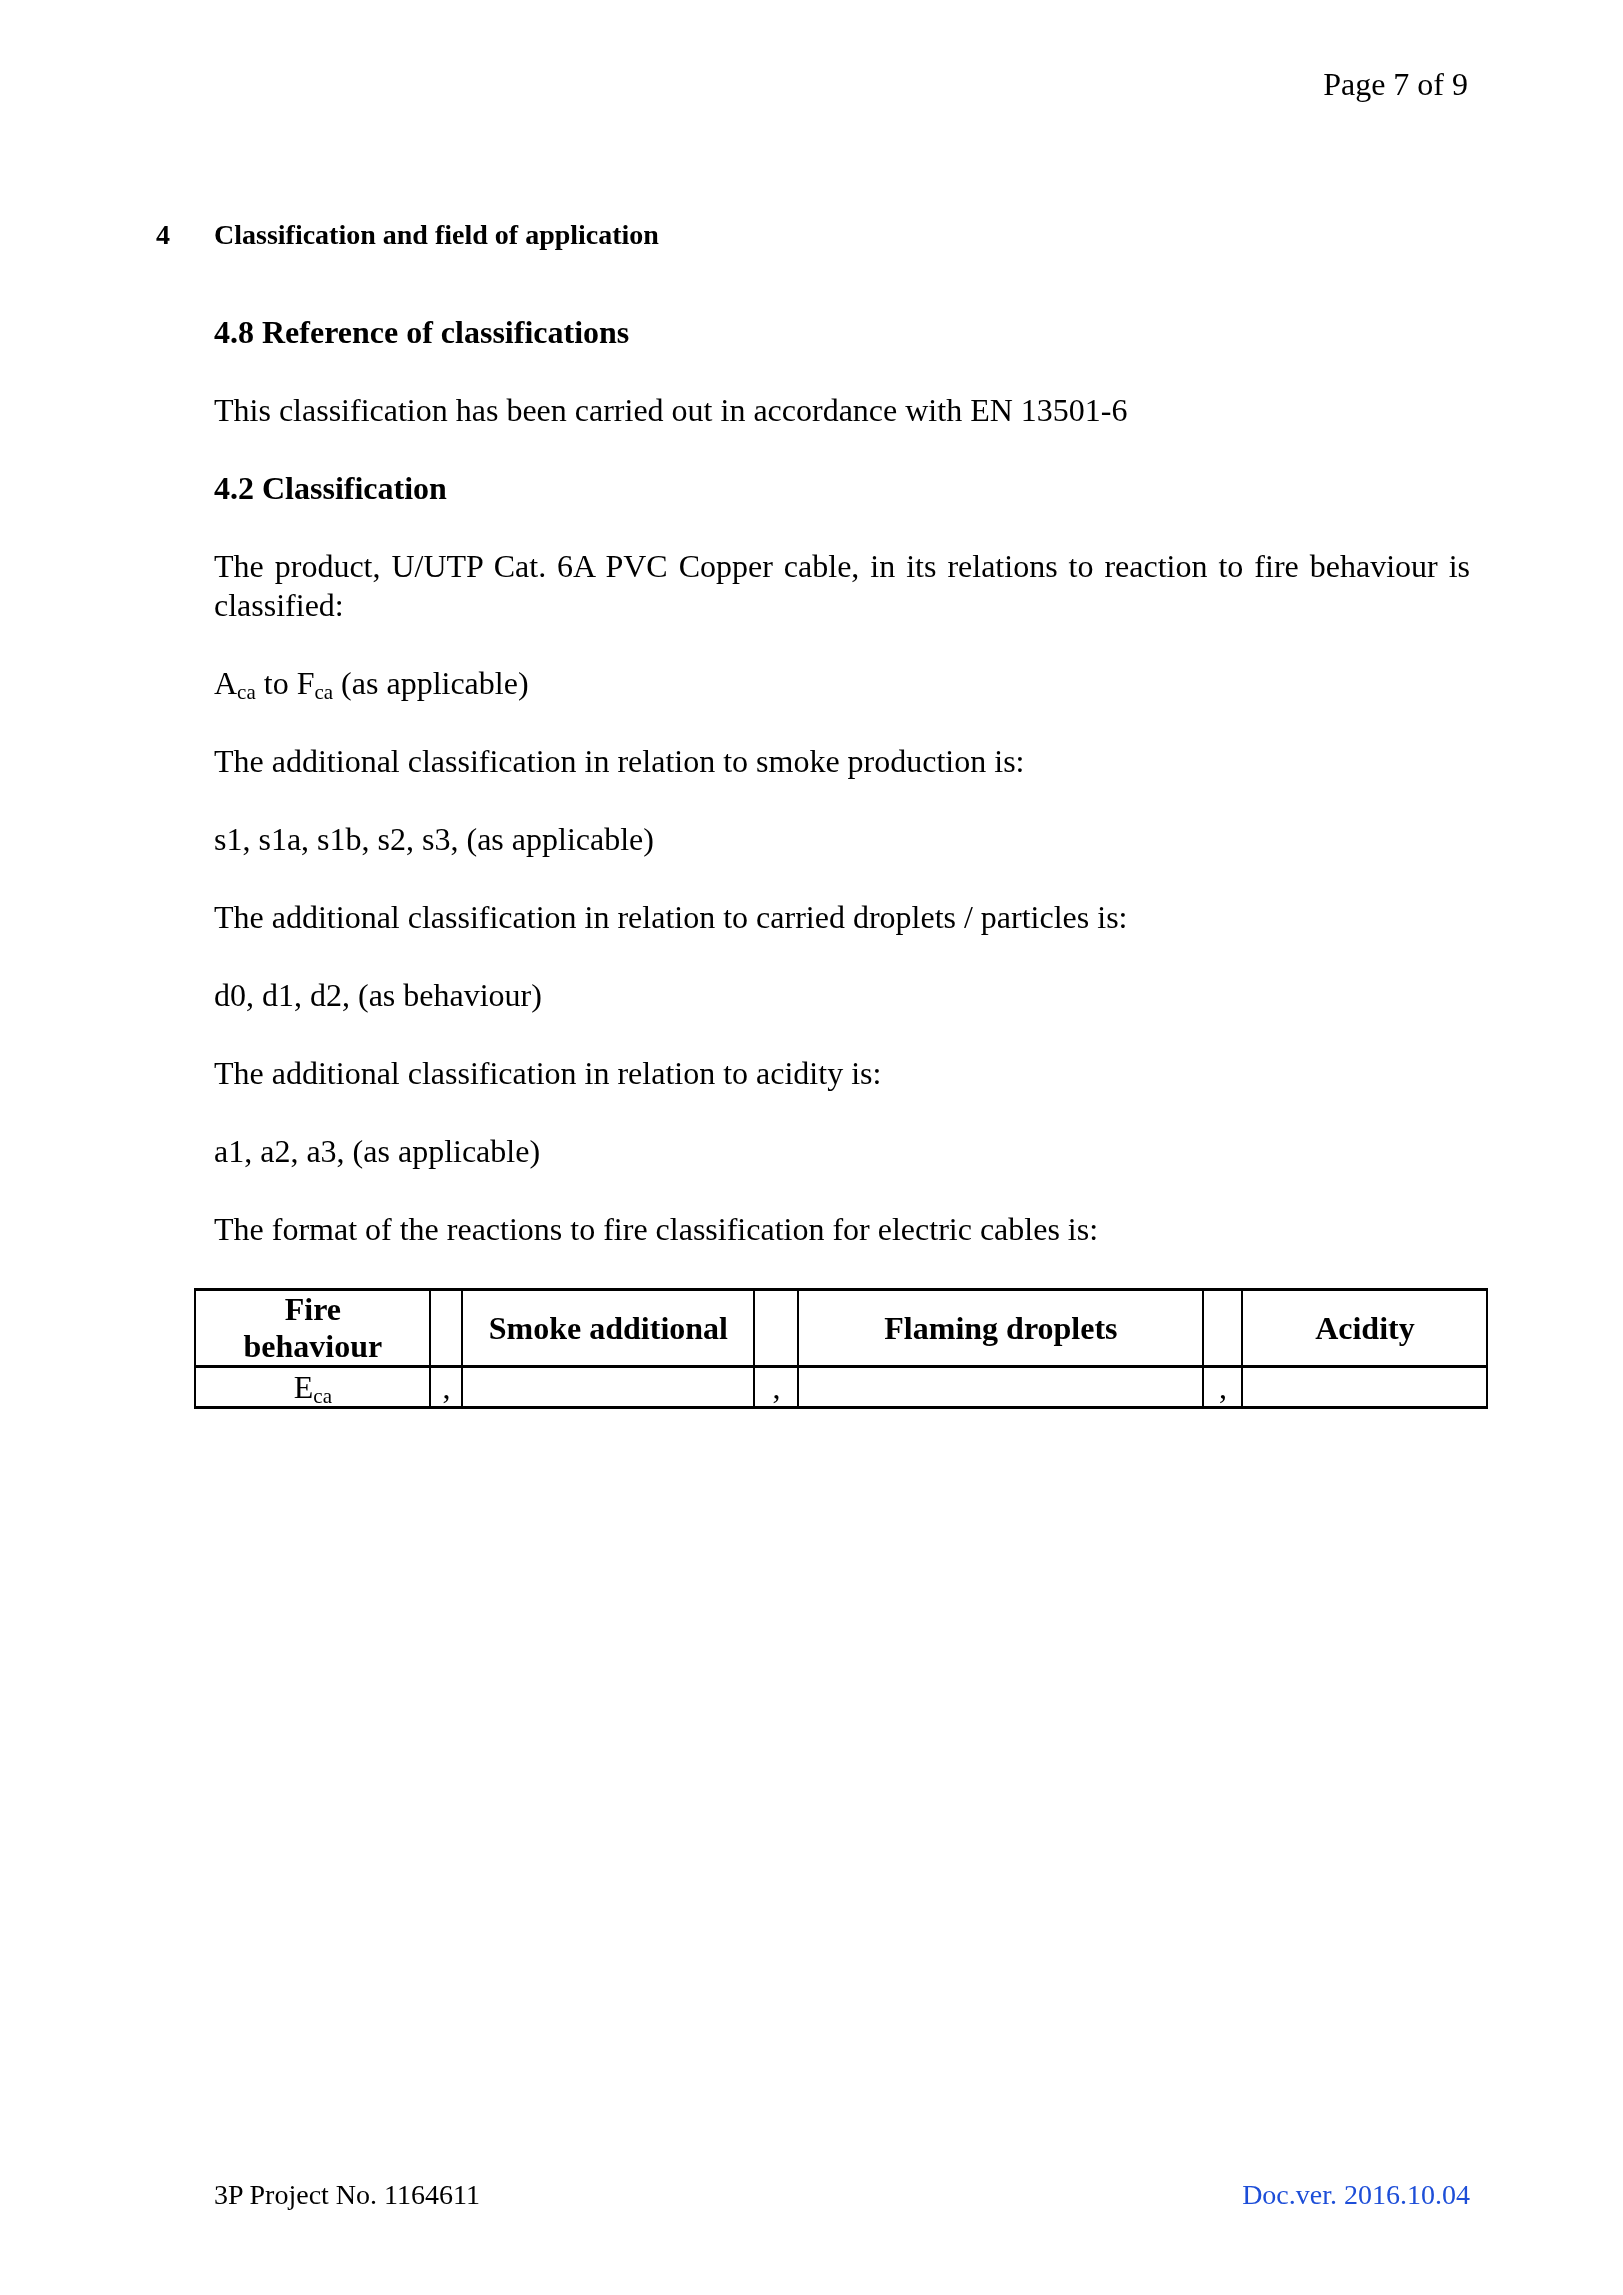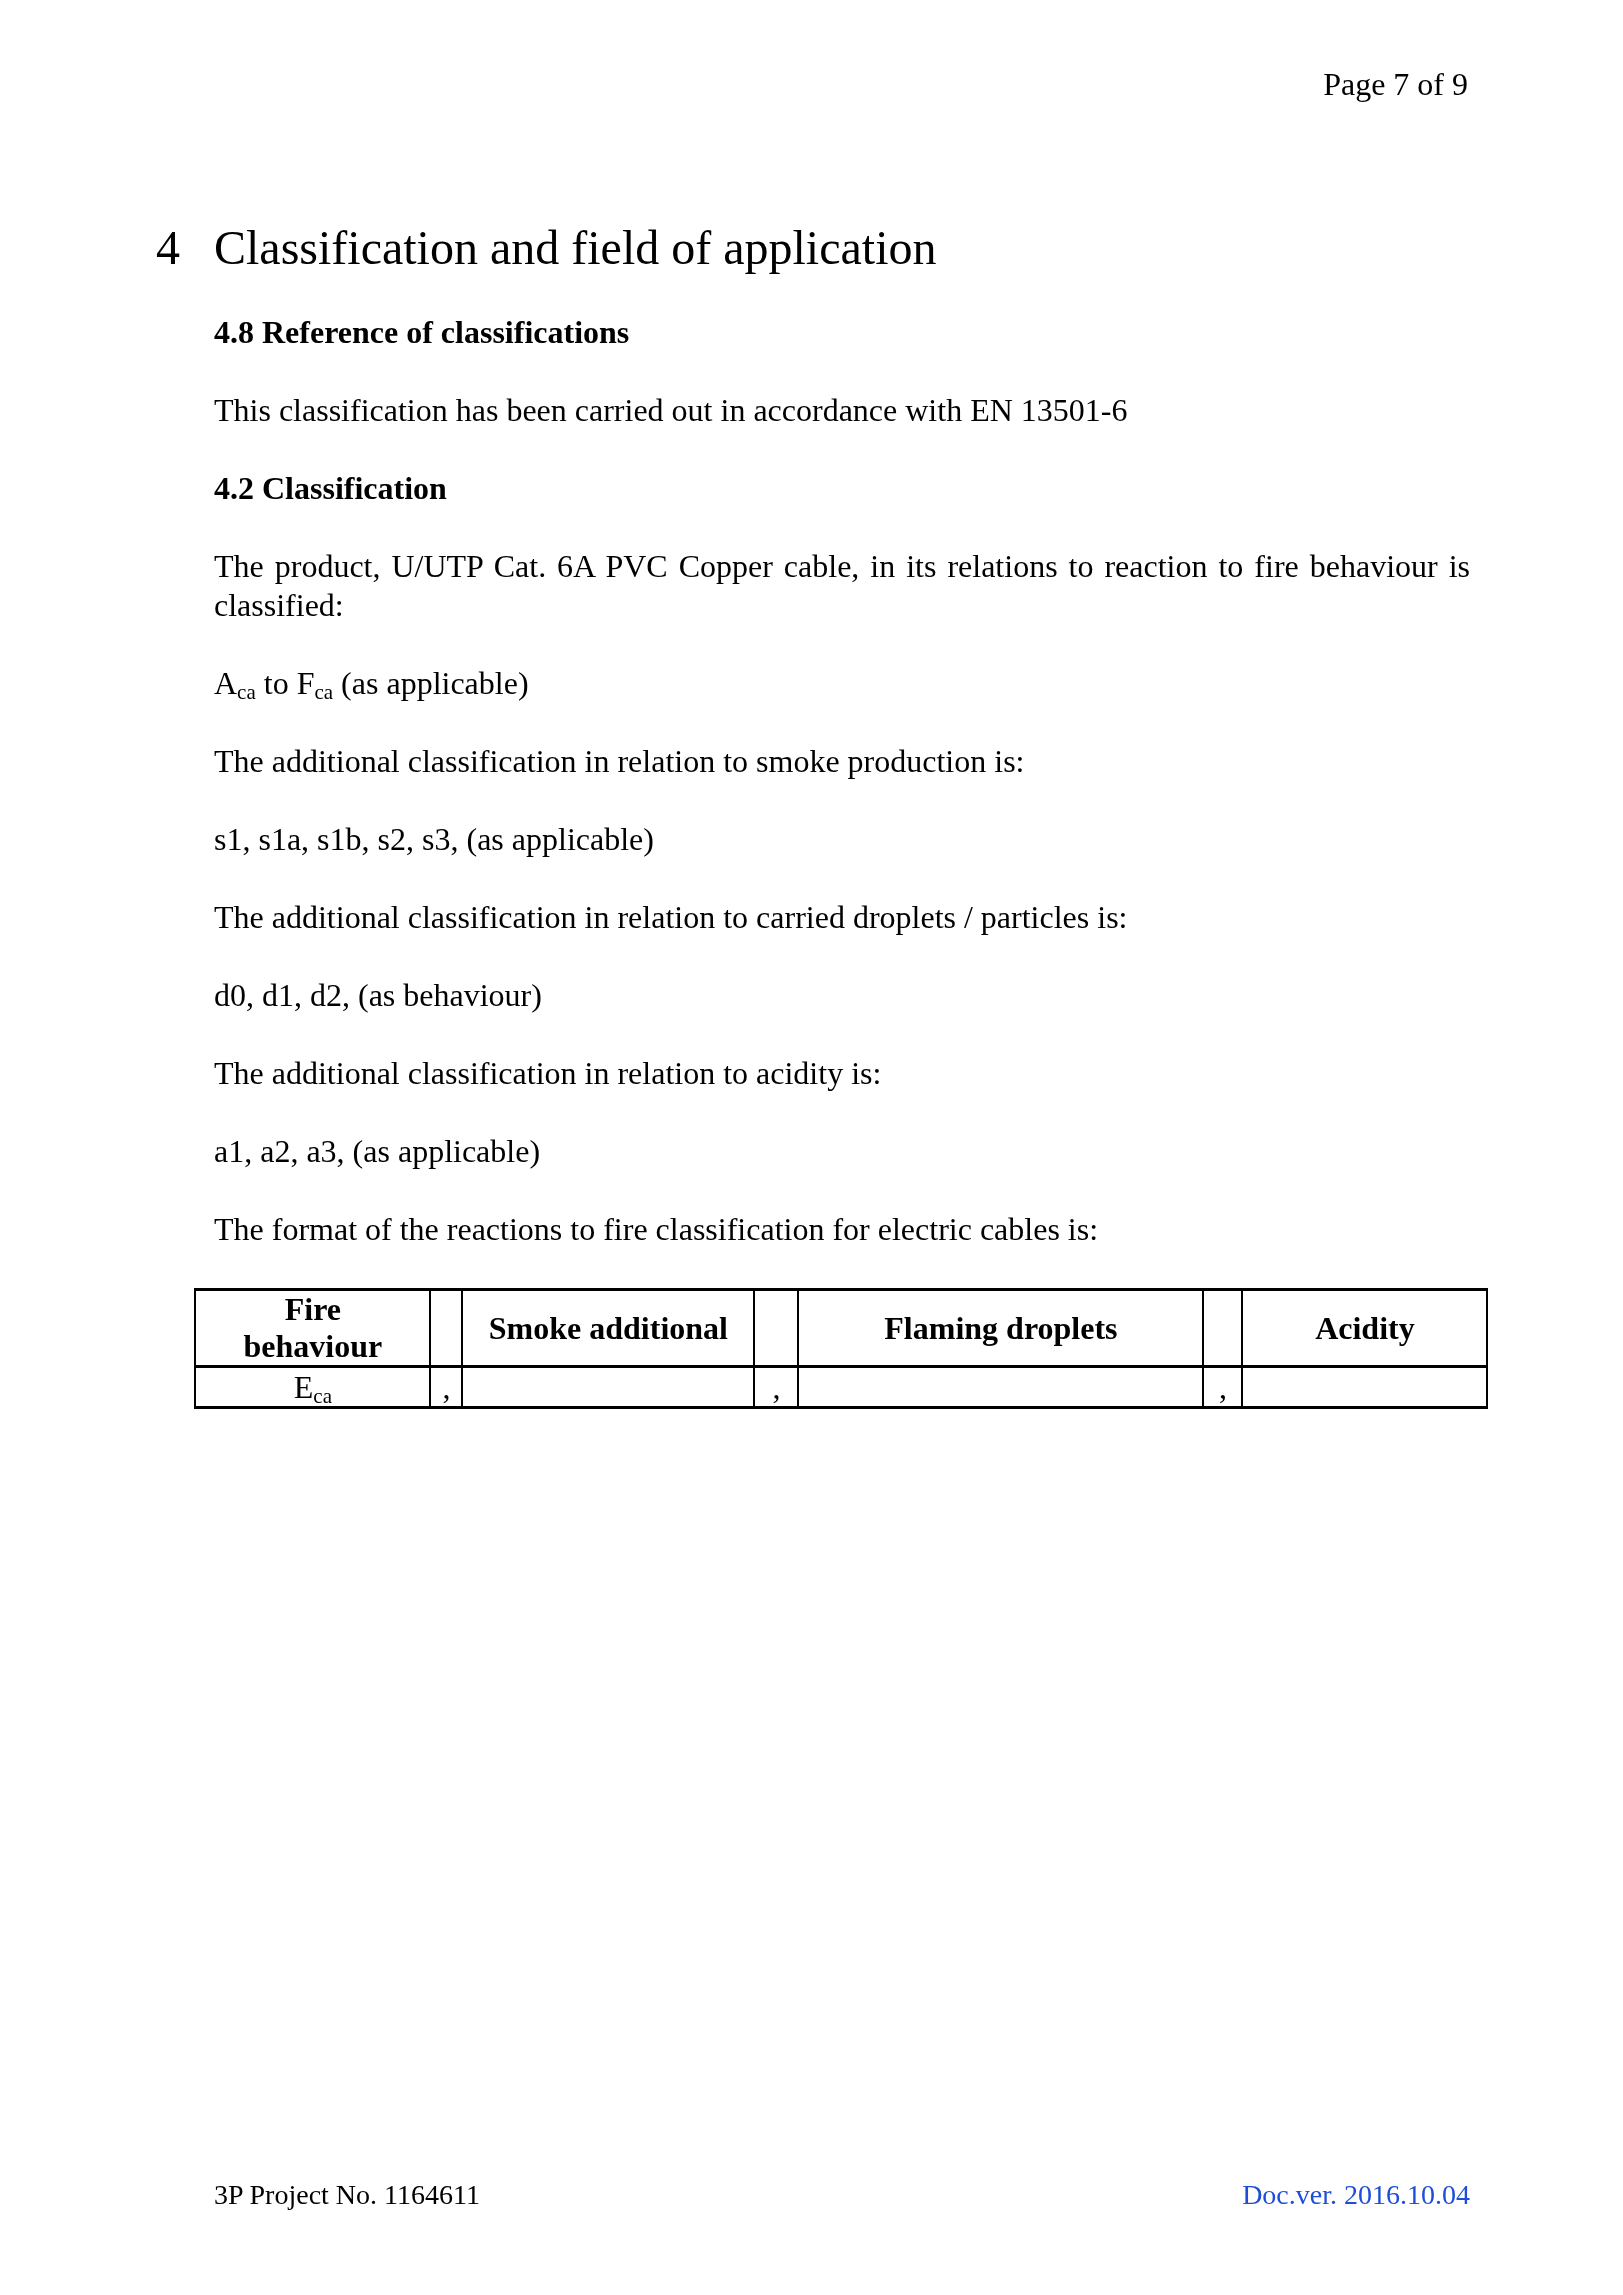--- a/index.html
+++ b/index.html
@@ -19,22 +19,22 @@
     position: absolute;
     top: 65px;
     right: 155px;
     font-size: 32px;
     line-height: 39px;
   }
   .main-heading {
     position: absolute;
     top: 194px;
     left: 156px;
-    font-size: 48px;
-    font-weight: normal;
+    font-size: 28px;
+    font-weight: bold;
     line-height: 43px;
     white-space: nowrap;
   }
   .main-heading .h-num {
     display: inline-block;
     width: 58px;
   }
   .content {
     position: absolute;
     top: 313px;

